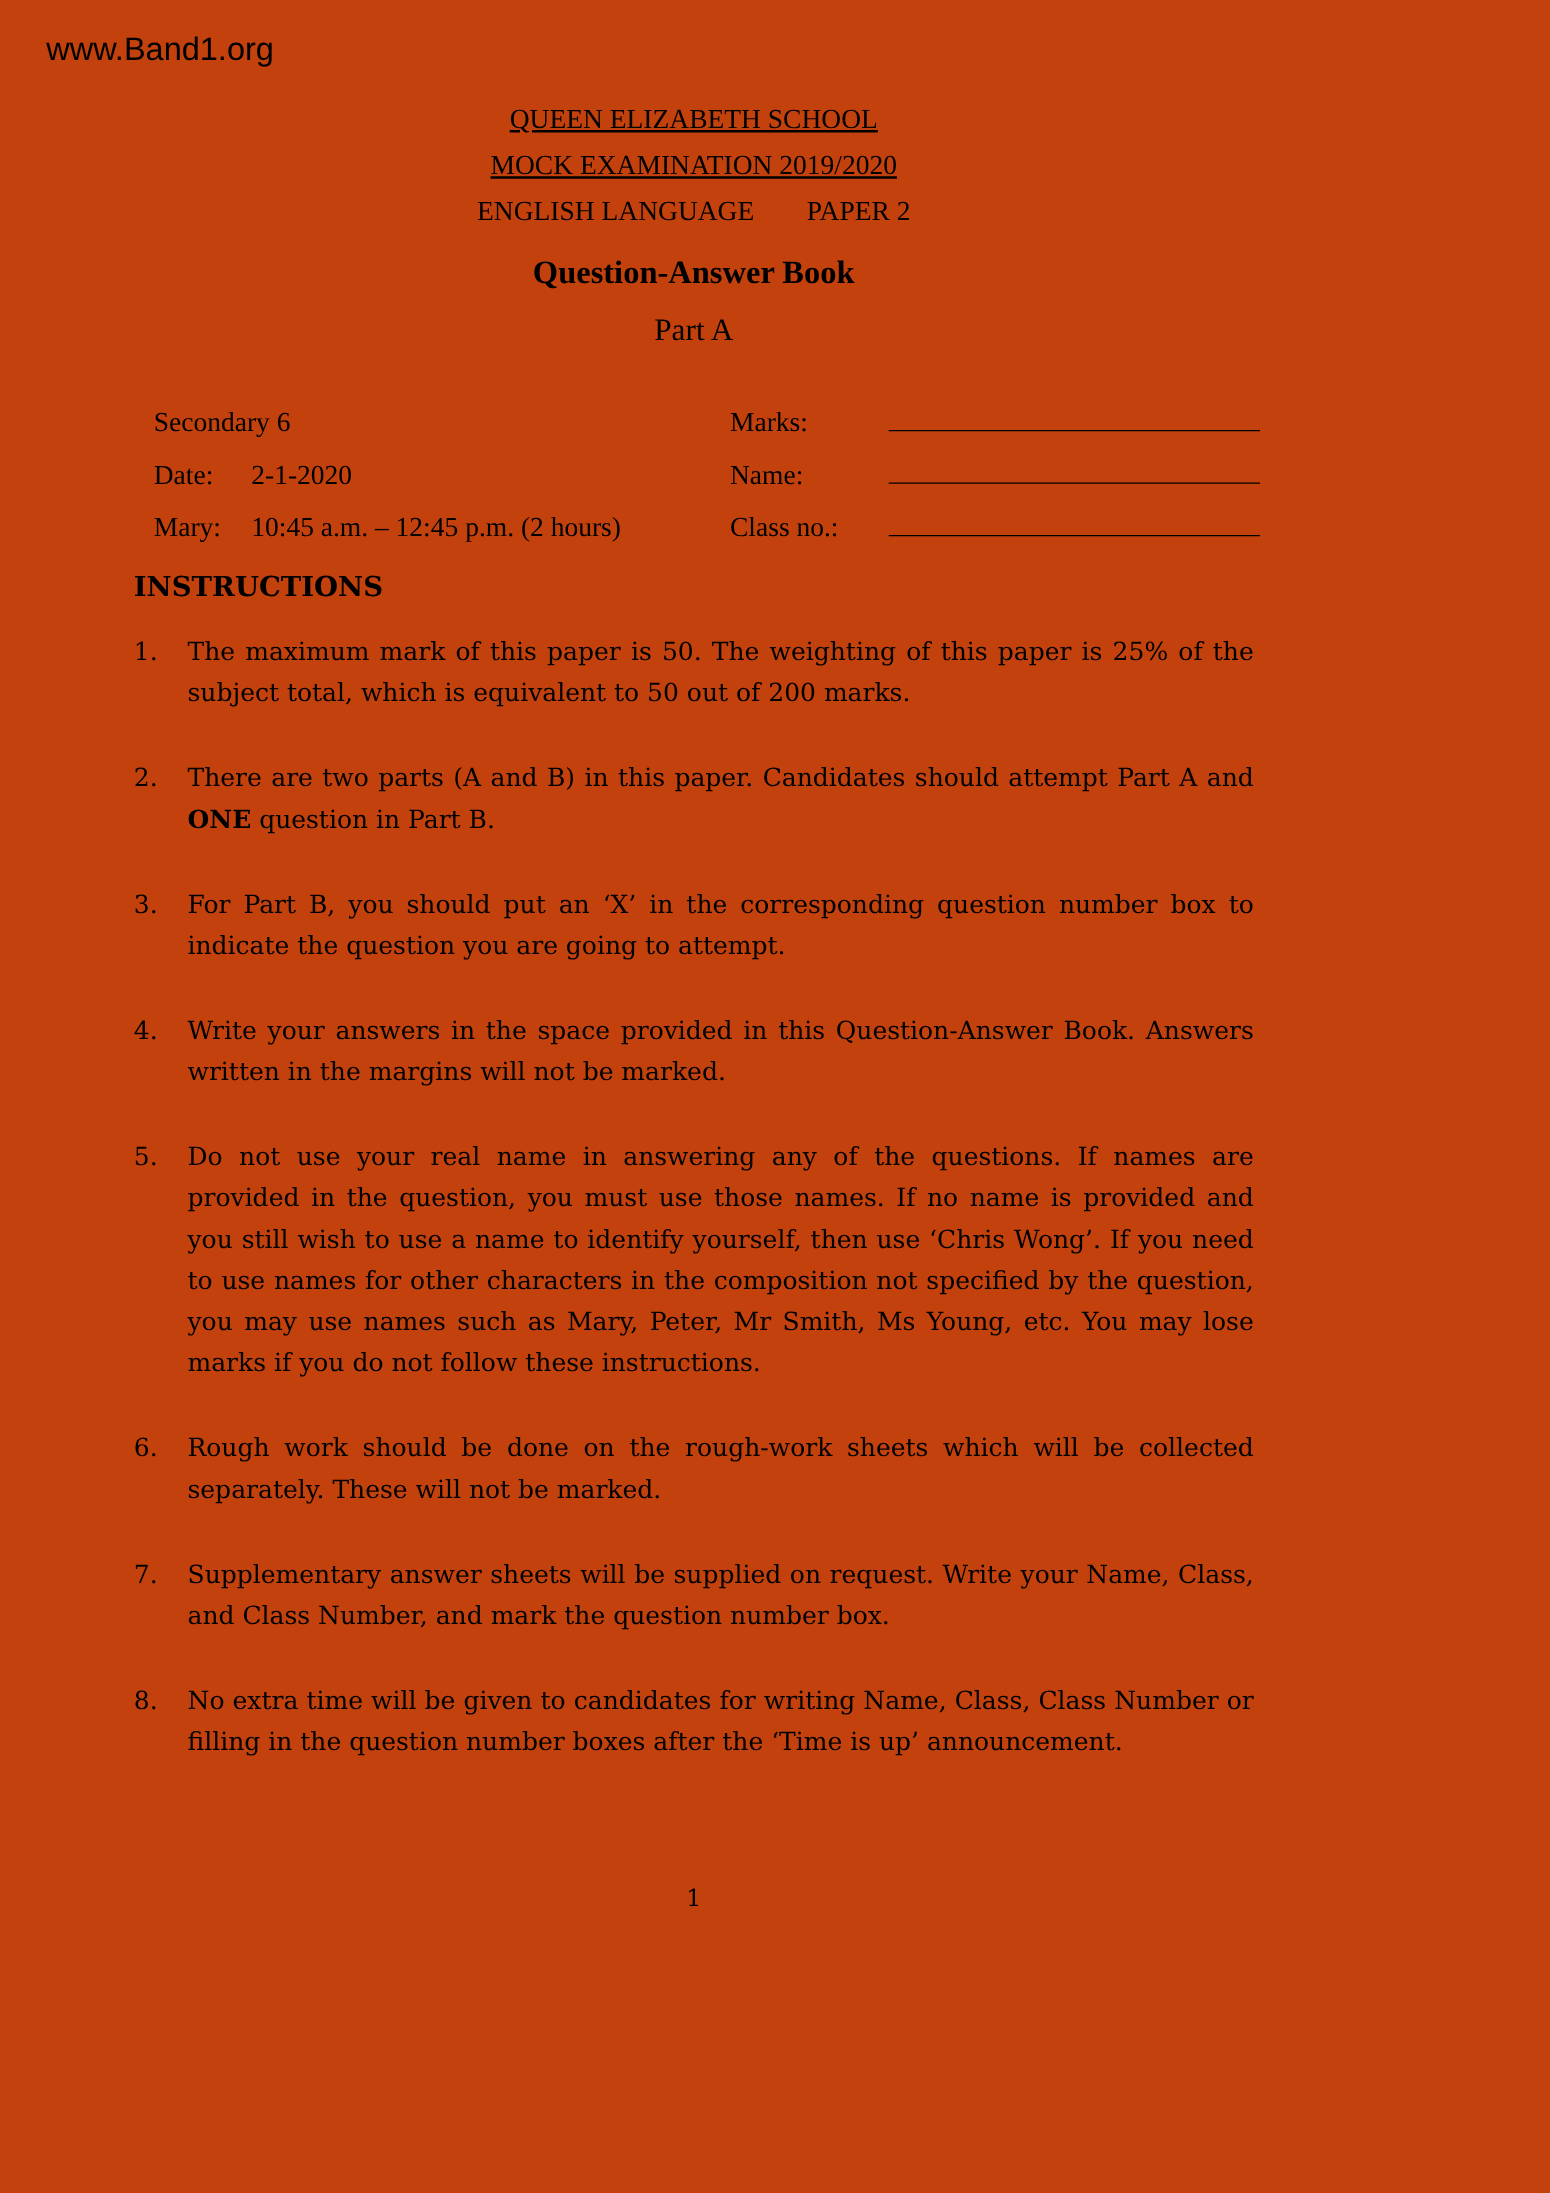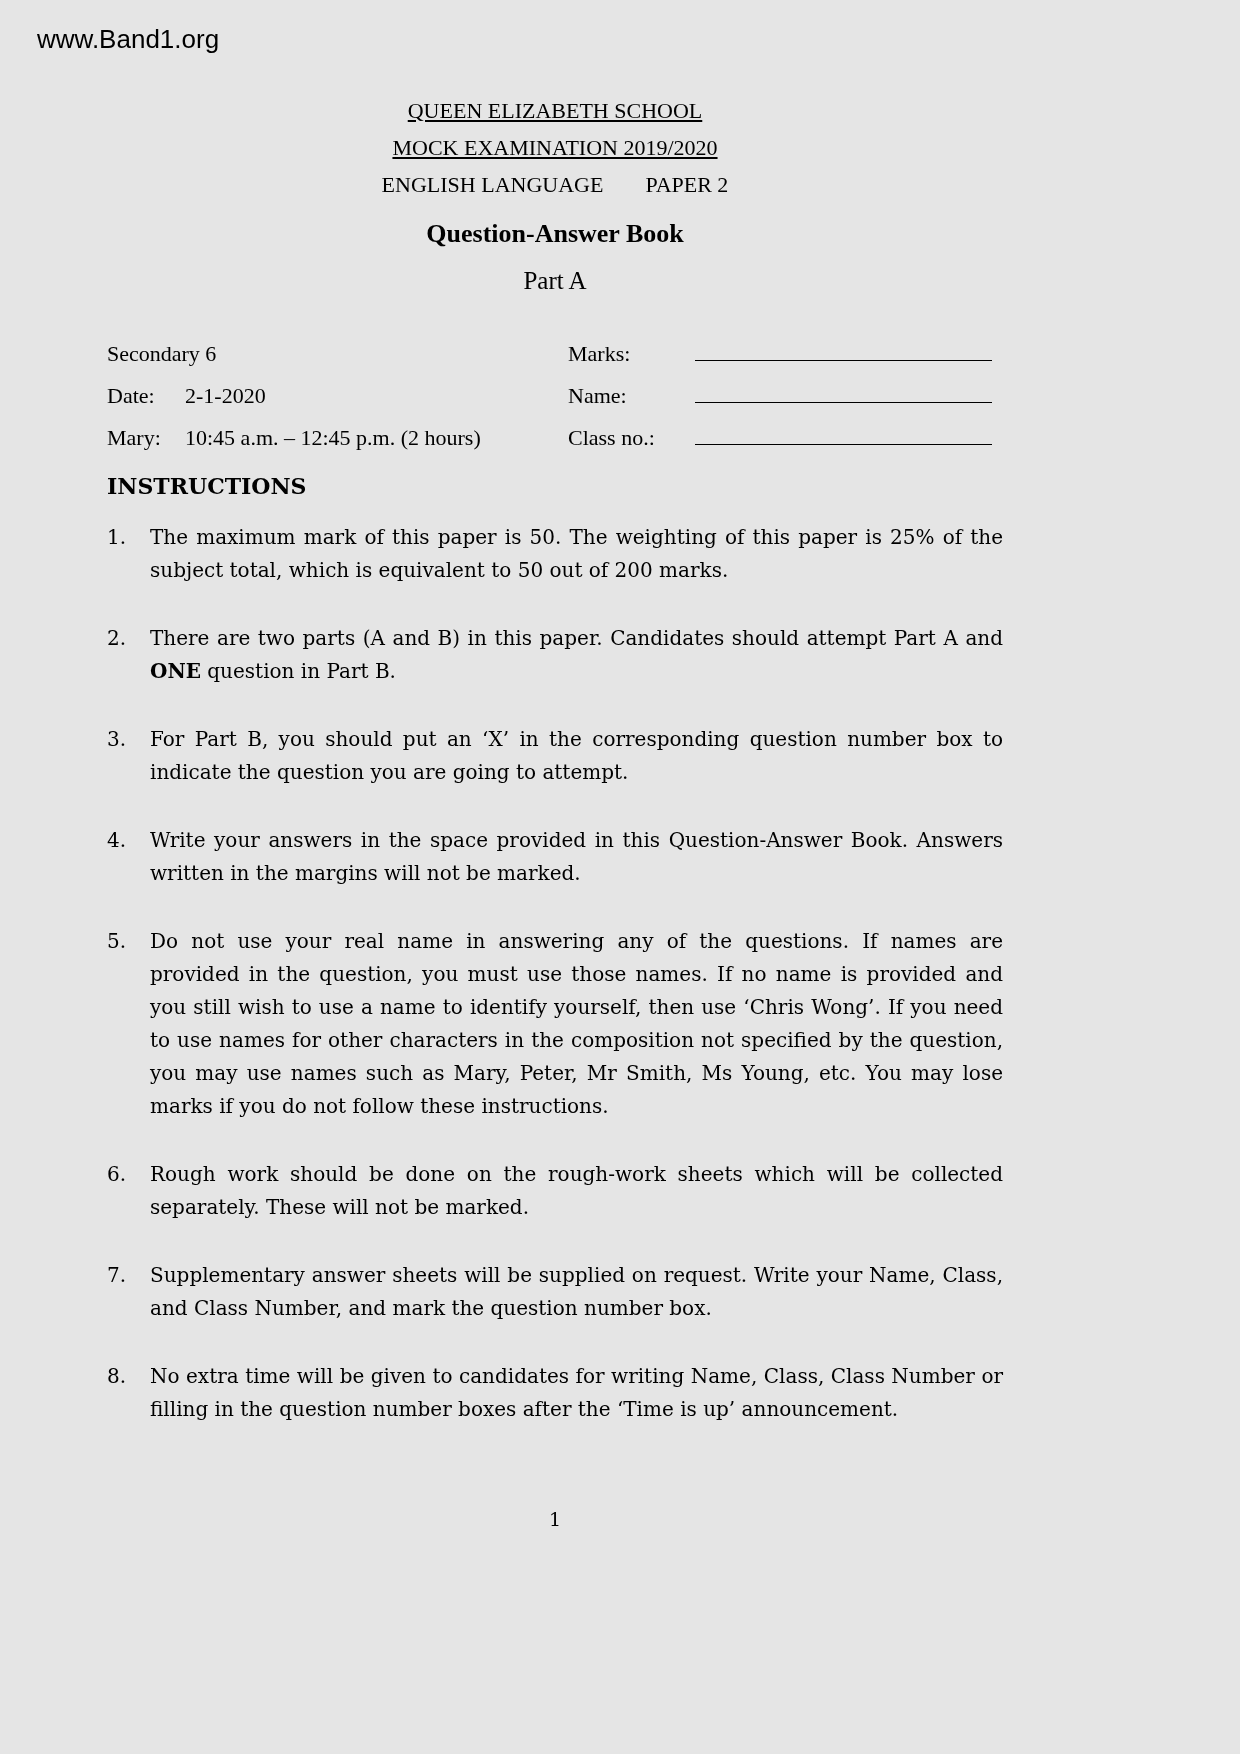--- a/index.html
+++ b/index.html
@@ -1,56 +1,57 @@
 <!DOCTYPE html>
 <html><head>
 <meta charset="utf-8">
 <style>
   * { margin: 0; padding: 0; box-sizing: border-box; }
   html, body { background: #ffffff; }
   .page {
     position: relative;
     width: 1240px;
     height: 1754px;
-    background: #e5e5e5;
+    background: #c2410c;
     color: #000000;
     overflow: hidden;
     margin: 0 auto;
   }
   .watermark {
     position: absolute;
     top: 24px;
     left: 37px;
     font-family: "Liberation Sans", sans-serif;
     font-size: 26px;
     color: #000000;
   }
   .content {
     position: absolute;
     left: 107px;
-    top: 16px;
+    top: 0;
     width: 896px;
   }
   
   .header {
     margin-top: 76px;
     text-align: center;
     font-family: "Liberation Serif", serif;
   }
   .h-line { font-size: 22px; line-height: 37px; }
   .h-underline { text-decoration: underline; }
   .subject-gap { display: inline-block; width: 42px; }
   .book-title { font-size: 26px; font-weight: bold; line-height: 37px; margin-top: 12px; }
   .part-title { font-size: 25px; font-weight: normal; line-height: 37px; margin-top: 10px; }
   
   .info {
     display: flex;
     margin-top: 42px;
     font-family: "Liberation Serif", serif;
     font-size: 22px;
+    margin-left: 16px;
   }
   .info-left { width: 461px; flex: none; }
   .info-right { flex: 1; }
   .info-row { height: 42px; display: flex; align-items: baseline; }
   .label-l { width: 78px; flex: none; }
   .label-r { width: 127px; flex: none; }
   .blank-line {
     width: 297px;
     height: 10px;
     border-bottom: 1px solid #000000;

